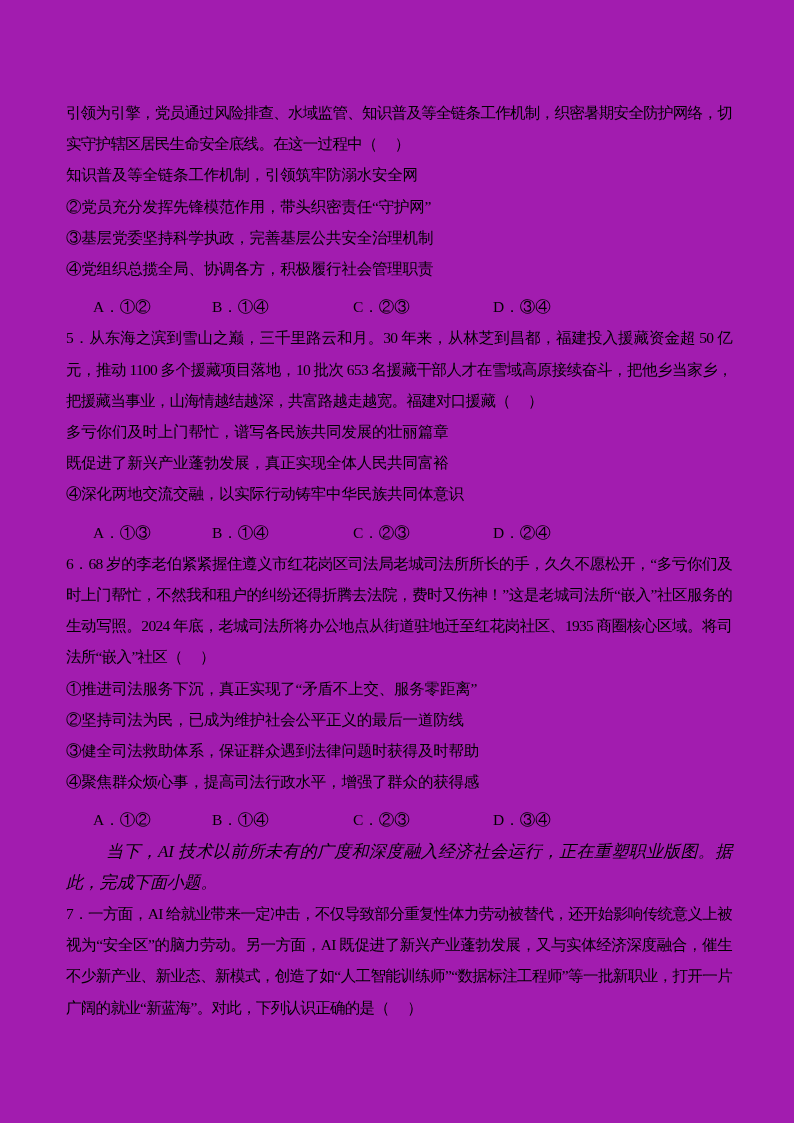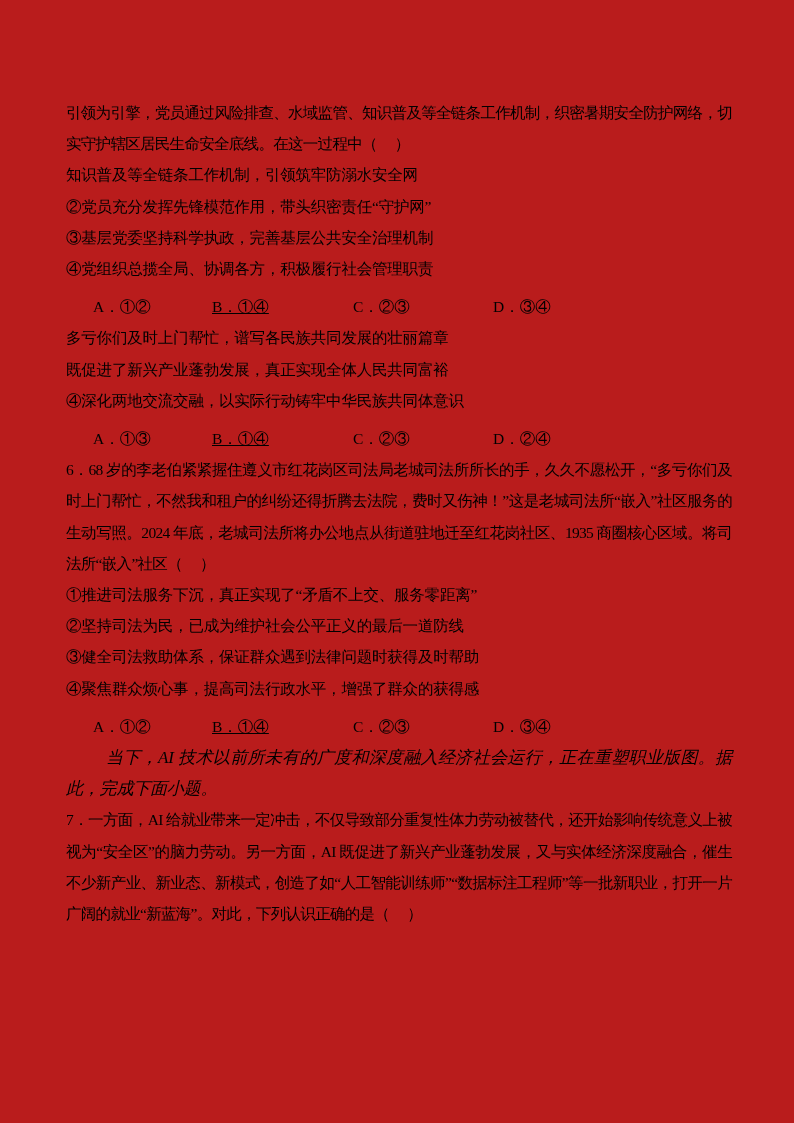--- a/index.html
+++ b/index.html
@@ -5,21 +5,21 @@
   html, body {
     margin: 0;
     padding: 0;
     background: #ffffff;
   }
   .page {
     position: relative;
     width: 794px;
     height: 1123px;
     box-sizing: border-box;
-    background: #b91c1c;
+    background: #a21caf;
     padding: 97px 62px 0 66px;
     overflow: hidden;
     font-family: "Liberation Serif", "DejaVu Serif", serif;
     color: #000000;
   }
   .para, .stmt, .opts, .passage {
     margin: 0;
     font-size: 15.5px;
     line-height: 31.2px;
   }
@@ -32,21 +32,21 @@
   }
   .opts {
     padding-left: 27px;
     letter-spacing: 0;
   }
   .opt {
     display: inline-block;
     white-space: nowrap;
   }
   .opt.o1 { width: 119px; margin-top: 7px; }
-  .opt.o2 { width: 141px; text-decoration: underline; }
+  .opt.o2 { width: 141px; }
   .opt.o3 { width: 140px; }
   .passage {
     font-style: italic;
     font-size: 17px;
     text-align: justify;
     text-indent: 40px;
     letter-spacing: -0.2px;
   }
 </style>
 </head>
@@ -56,20 +56,21 @@
 
   <p class="para">引领为引擎，党员通过风险排查、水域监管、知识普及等全链条工作机制，织密暑期安全防护网络，切实守护辖区居民生命安全底线。在这一过程中（　 ）</p>
   <p class="stmt">知识普及等全链条工作机制，引领筑牢防溺水安全网</p>
   <p class="stmt">②党员充分发挥先锋模范作用，带头织密责任“守护网”</p>
   <p class="stmt">③基层党委坚持科学执政，完善基层公共安全治理机制</p>
   <p class="stmt">④党组织总揽全局、协调各方，积极履行社会管理职责</p>
   <p class="opts">
     <span class="opt o1">A．①②</span><span class="opt o2">B．①④</span><span class="opt o3">C．②③</span><span class="opt">D．③④</span>
   </p>
 
+  <p class="para">5．从东海之滨到雪山之巅，三千里路云和月。30 年来，从林芝到昌都，福建投入援藏资金超 50 亿元，推动 1100 多个援藏项目落地，10 批次 653 名援藏干部人才在雪域高原接续奋斗，把他乡当家乡，把援藏当事业，山海情越结越深，共富路越走越宽。福建对口援藏（　 ）</p>
   <p class="stmt">多亏你们及时上门帮忙，谱写各民族共同发展的壮丽篇章</p>
   <p class="stmt">既促进了新兴产业蓬勃发展，真正实现全体人民共同富裕</p>
   <p class="stmt">④深化两地交流交融，以实际行动铸牢中华民族共同体意识</p>
   <p class="opts">
     <span class="opt o1">A．①③</span><span class="opt o2">B．①④</span><span class="opt o3">C．②③</span><span class="opt">D．②④</span>
   </p>
 
   <p class="para">6．68 岁的李老伯紧紧握住遵义市红花岗区司法局老城司法所所长的手，久久不愿松开，“多亏你们及时上门帮忙，不然我和租户的纠纷还得折腾去法院，费时又伤神！”这是老城司法所“嵌入”社区服务的生动写照。2024 年底，老城司法所将办公地点从街道驻地迁至红花岗社区、1935 商圈核心区域。将司法所“嵌入”社区（　 ）</p>
   <p class="stmt">①推进司法服务下沉，真正实现了“矛盾不上交、服务零距离”</p>
   <p class="stmt">②坚持司法为民，已成为维护社会公平正义的最后一道防线</p>

